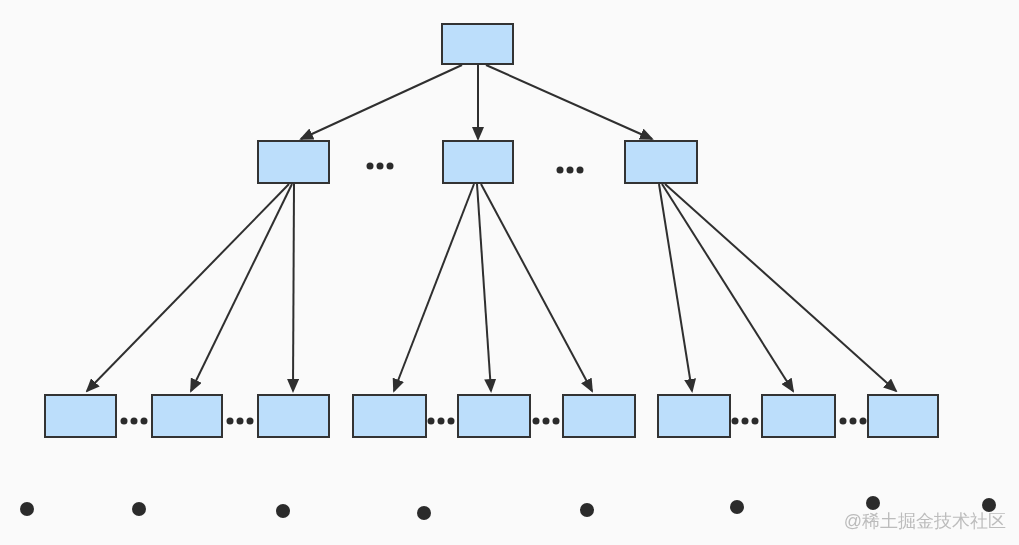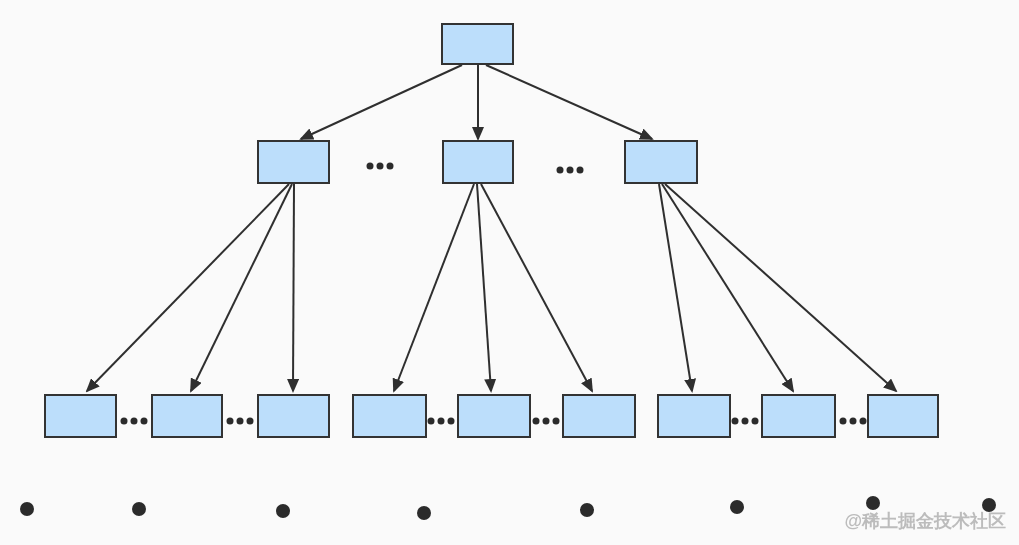--- a/index.html
+++ b/index.html
@@ -5,21 +5,20 @@
   html, body {
     margin: 0;
     padding: 0;
     font-family: "Liberation Sans", sans-serif;
   }
   .stage {
     position: relative;
     width: 1019px;
     height: 545px;
     overflow: hidden;
-    font-weight: bold;
   }
   .stage svg {
     display: block;
     width: 1019px;
     height: 545px;
   }
 </style>
 </head>
 <body>
 

